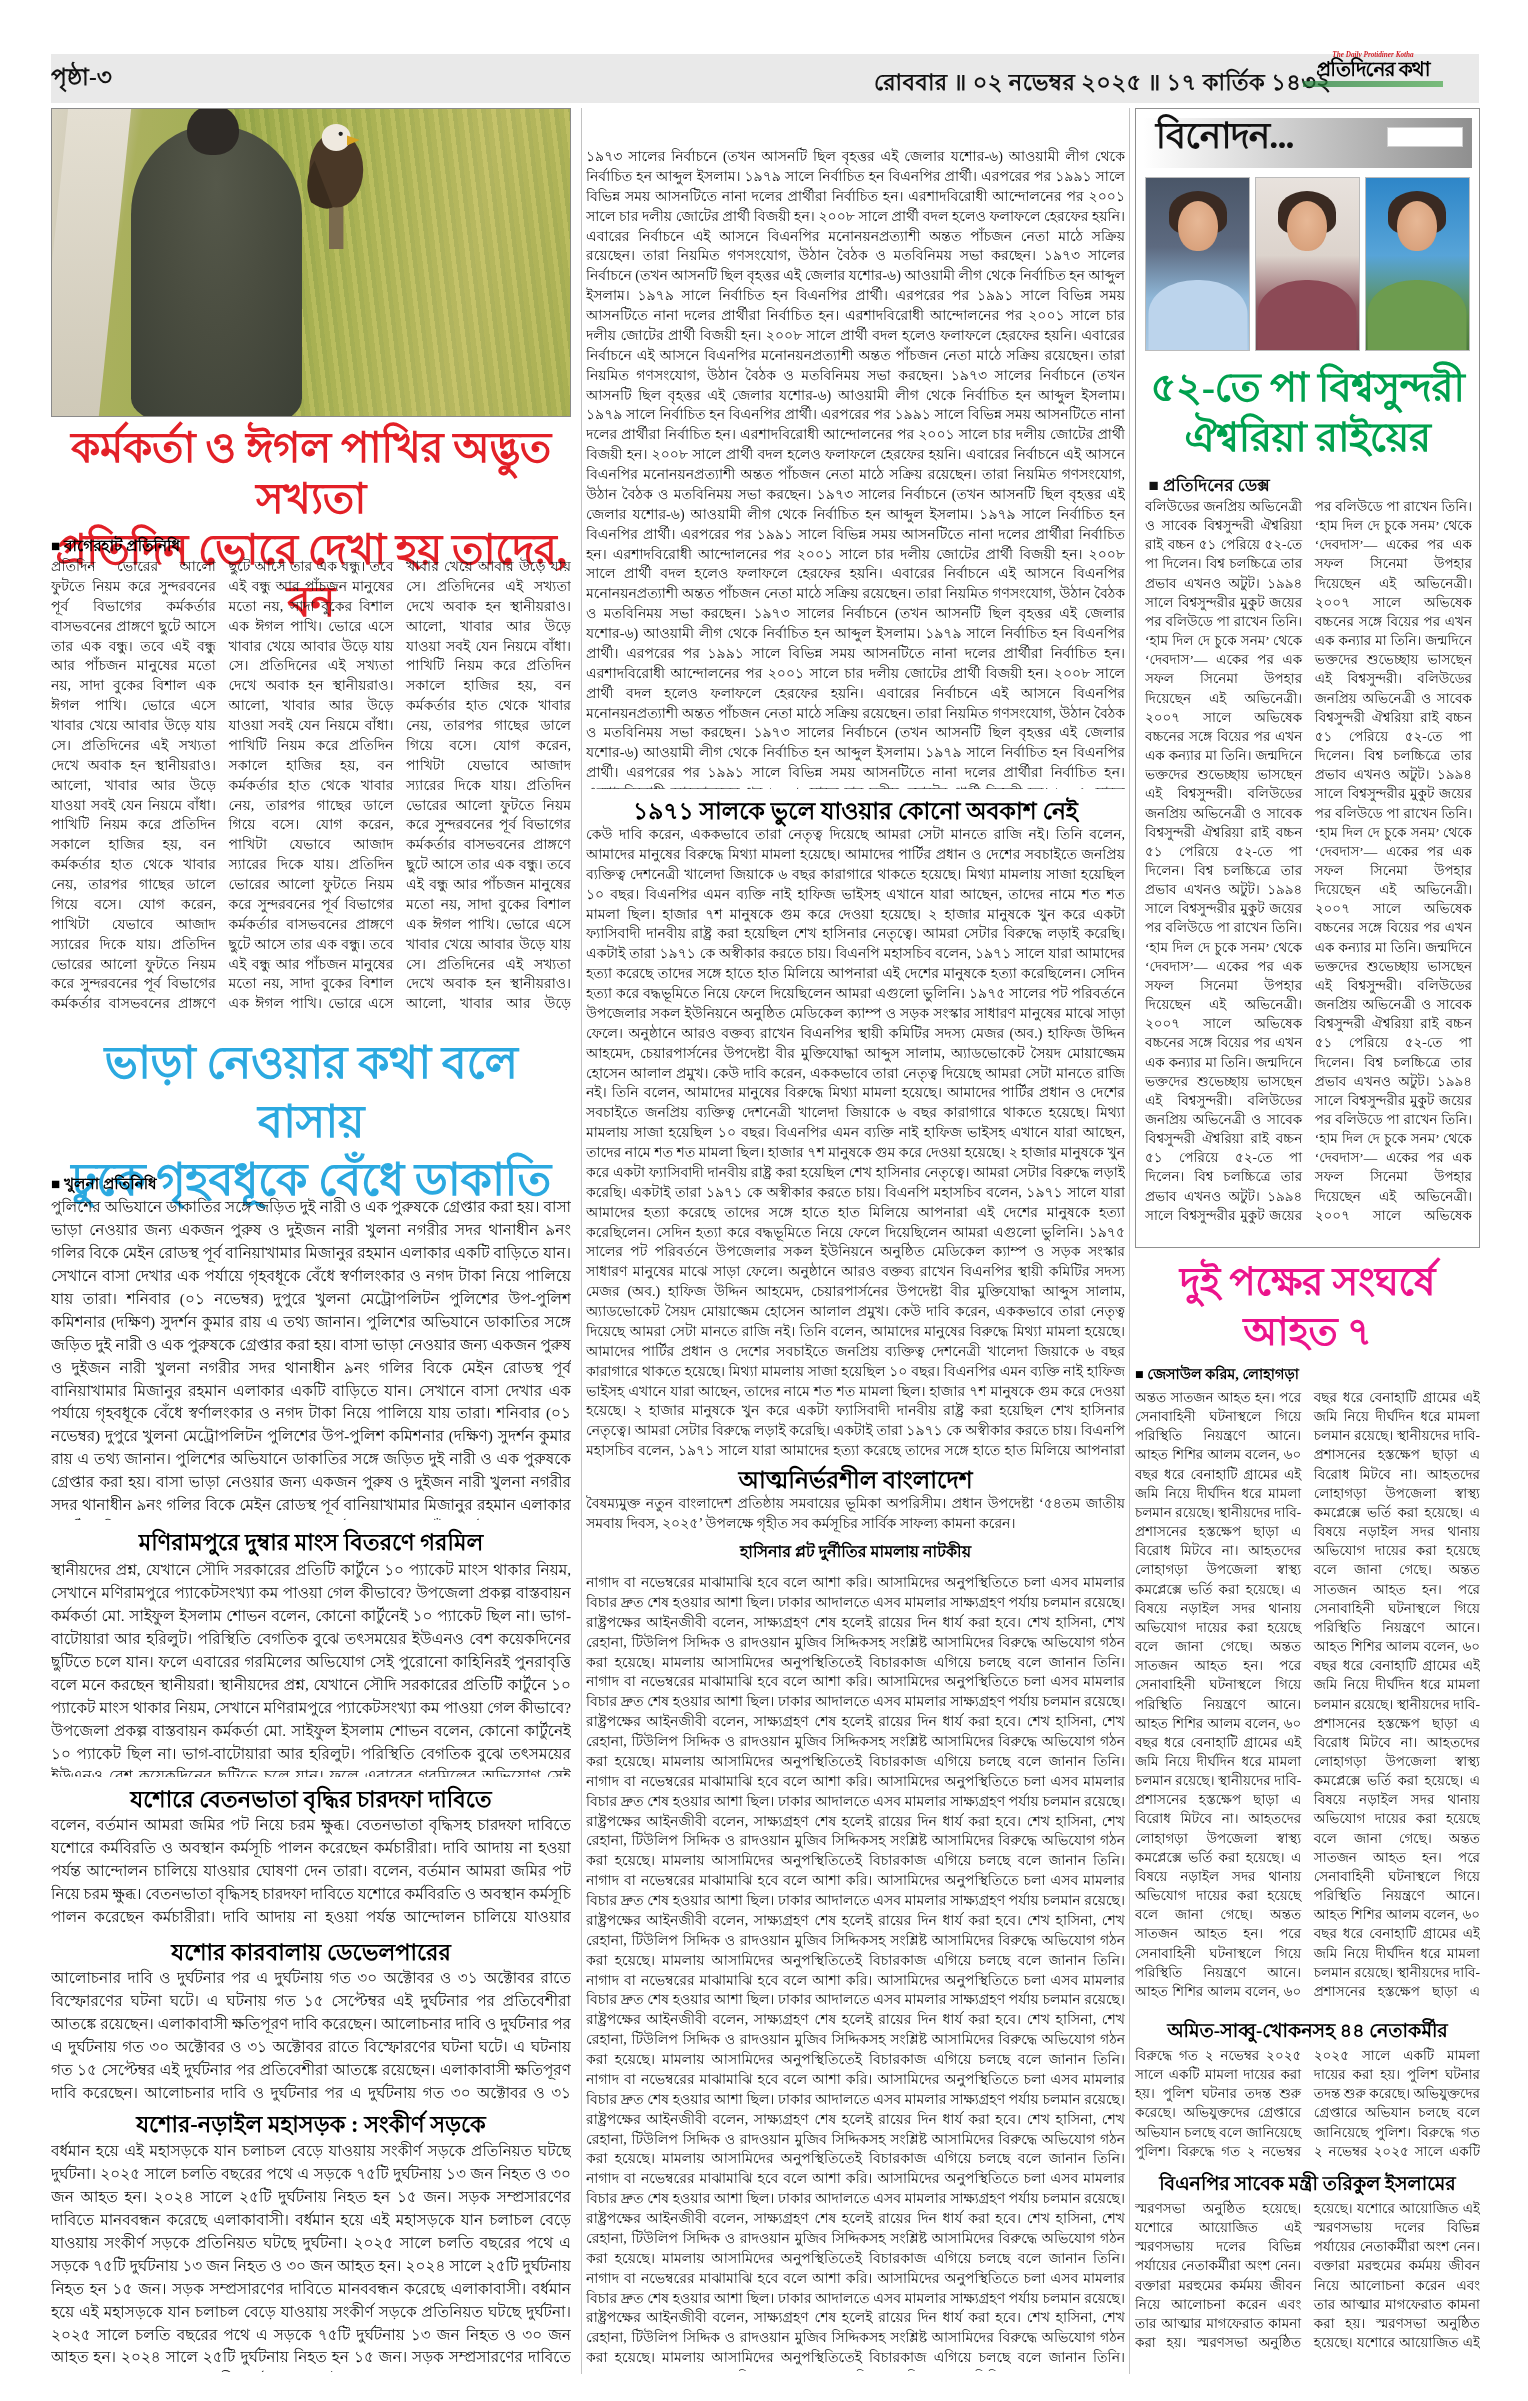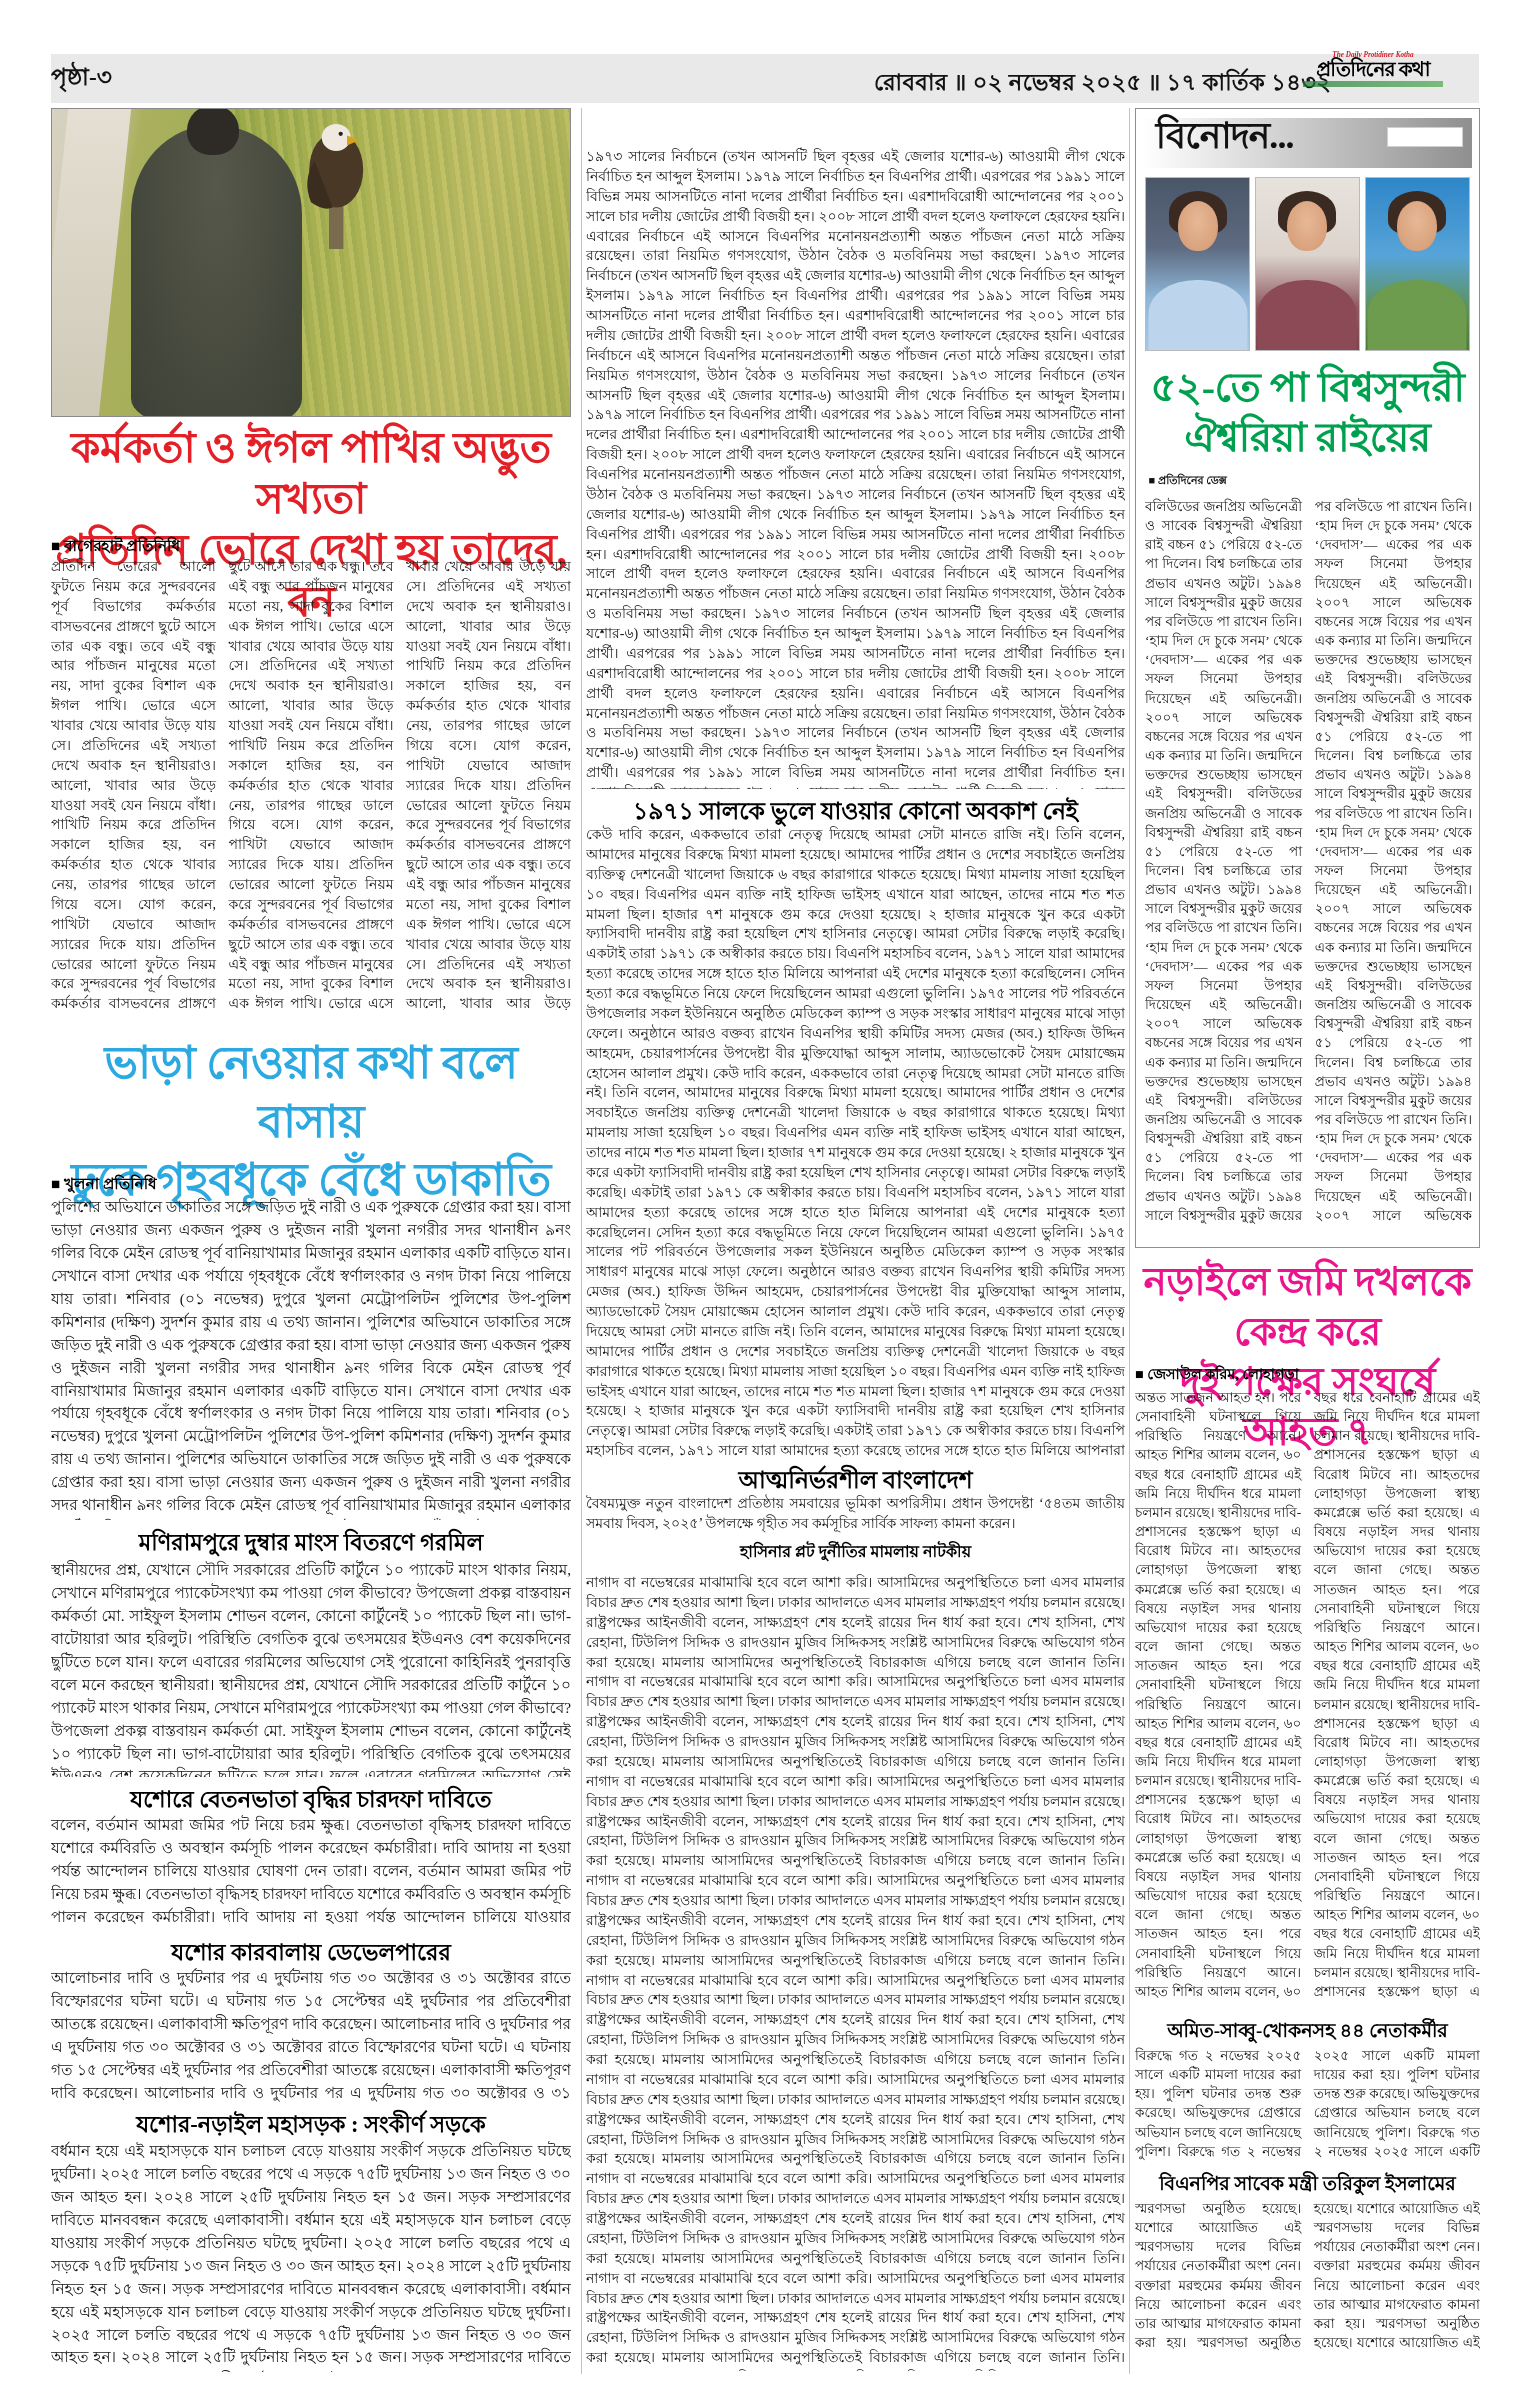--- a/index.html
+++ b/index.html
@@ -66,21 +66,21 @@
   .ph2 { background:linear-gradient(180deg,#e8e2dd 0%,#dcd3cc 45%,#8e5a62 75%,#7c4450 100%); }
   .ph3 { background:linear-gradient(180deg,#2e86c8 0%,#57a4d8 45%,#5d8f4a 80%,#4c7a3c 100%); }
   .face { position:absolute; left:50%; top:23.4px; width:40px; height:50px; transform:translateX(-50%);
     background:radial-gradient(ellipse at 50% 40%,#e7b896 0%,#d9a27d 70%,#b97f5e 100%); border-radius:50% 50% 46% 46%; }
   .hair { position:absolute; left:50%; top:12.6px; width:58px; height:43px; transform:translateX(-50%);
     background:#3a2a22; border-radius:50% 50% 30% 30%; }
   .shoulders { position:absolute; left:50%; bottom:0; width:99px; height:70px; transform:translateX(-50%);
     border-radius:48% 48% 0 0; }
   .ph1 .shoulders { background:#bcd4ec; } .ph2 .shoulders { background:#8c4a56; } .ph3 .shoulders { background:#6d9c4f; }
   .ent-headline { position:absolute; left:5.4px; right:5.4px; top:254px; }
-  .ent-byline { position:absolute; left:12.6px; top:363px; font-weight:700; font-size:11px; }
+  .ent-byline { position:absolute; left:12.6px; top:363px; font-weight:700; font-size:17px; }
   .ent-body { left:9px; top:388px; width:327px; height:741px; font-size:13.5px; }
 </style>
 </head>
 <body>
 
 <div class="page">
 
   <div class="topbar">
     <div class="page-label">পৃষ্ঠা-৩</div>
     <div class="dateline">রোববার ॥ ০২ নভেম্বর ২০২৫ ॥ ১৭ কার্তিক ১৪৩২</div>
@@ -170,21 +170,20 @@
     </div>
     <div class="hl hl-green ent-headline">
       <div>৫২-তে পা বিশ্বসুন্দরী</div>
       <div>ঐশ্বরিয়া রাইয়ের</div>
     </div>
     <div class="ent-byline">■ প্রতিদিনের ডেক্স</div>
     <div class="body-text cols-2 ent-body">বলিউডের জনপ্রিয় অভিনেত্রী ও সাবেক বিশ্বসুন্দরী ঐশ্বরিয়া রাই বচ্চন ৫১ পেরিয়ে ৫২-তে পা দিলেন। বিশ্ব চলচ্চিত্রে তার প্রভাব এখনও অটুট। ১৯৯৪ সালে বিশ্বসুন্দরীর মুকুট জয়ের পর বলিউডে পা রাখেন তিনি। ‘হাম দিল দে চুকে সনম’ থেকে ‘দেবদাস’— একের পর এক সফল সিনেমা উপহার দিয়েছেন এই অভিনেত্রী। ২০০৭ সালে অভিষেক বচ্চনের সঙ্গে বিয়ের পর এখন এক কন্যার মা তিনি। জন্মদিনে ভক্তদের শুভেচ্ছায় ভাসছেন এই বিশ্বসুন্দরী। বলিউডের জনপ্রিয় অভিনেত্রী ও সাবেক বিশ্বসুন্দরী ঐশ্বরিয়া রাই বচ্চন ৫১ পেরিয়ে ৫২-তে পা দিলেন। বিশ্ব চলচ্চিত্রে তার প্রভাব এখনও অটুট। ১৯৯৪ সালে বিশ্বসুন্দরীর মুকুট জয়ের পর বলিউডে পা রাখেন তিনি। ‘হাম দিল দে চুকে সনম’ থেকে ‘দেবদাস’— একের পর এক সফল সিনেমা উপহার দিয়েছেন এই অভিনেত্রী। ২০০৭ সালে অভিষেক বচ্চনের সঙ্গে বিয়ের পর এখন এক কন্যার মা তিনি। জন্মদিনে ভক্তদের শুভেচ্ছায় ভাসছেন এই বিশ্বসুন্দরী। বলিউডের জনপ্রিয় অভিনেত্রী ও সাবেক বিশ্বসুন্দরী ঐশ্বরিয়া রাই বচ্চন ৫১ পেরিয়ে ৫২-তে পা দিলেন। বিশ্ব চলচ্চিত্রে তার প্রভাব এখনও অটুট। ১৯৯৪ সালে বিশ্বসুন্দরীর মুকুট জয়ের পর বলিউডে পা রাখেন তিনি। ‘হাম দিল দে চুকে সনম’ থেকে ‘দেবদাস’— একের পর এক সফল সিনেমা উপহার দিয়েছেন এই অভিনেত্রী। ২০০৭ সালে অভিষেক বচ্চনের সঙ্গে বিয়ের পর এখন এক কন্যার মা তিনি। জন্মদিনে ভক্তদের শুভেচ্ছায় ভাসছেন এই বিশ্বসুন্দরী। বলিউডের জনপ্রিয় অভিনেত্রী ও সাবেক বিশ্বসুন্দরী ঐশ্বরিয়া রাই বচ্চন ৫১ পেরিয়ে ৫২-তে পা দিলেন। বিশ্ব চলচ্চিত্রে তার প্রভাব এখনও অটুট। ১৯৯৪ সালে বিশ্বসুন্দরীর মুকুট জয়ের পর বলিউডে পা রাখেন তিনি। ‘হাম দিল দে চুকে সনম’ থেকে ‘দেবদাস’— একের পর এক সফল সিনেমা উপহার দিয়েছেন এই অভিনেত্রী। ২০০৭ সালে অভিষেক বচ্চনের সঙ্গে বিয়ের পর এখন এক কন্যার মা তিনি। জন্মদিনে ভক্তদের শুভেচ্ছায় ভাসছেন এই বিশ্বসুন্দরী। বলিউডের জনপ্রিয় অভিনেত্রী ও সাবেক বিশ্বসুন্দরী ঐশ্বরিয়া রাই বচ্চন ৫১ পেরিয়ে ৫২-তে পা দিলেন। বিশ্ব চলচ্চিত্রে তার প্রভাব এখনও অটুট। ১৯৯৪ সালে বিশ্বসুন্দরীর মুকুট জয়ের পর বলিউডে পা রাখেন তিনি। ‘হাম দিল দে চুকে সনম’ থেকে ‘দেবদাস’— একের পর এক সফল সিনেমা উপহার দিয়েছেন এই অভিনেত্রী। ২০০৭ সালে অভিষেক বচ্চনের সঙ্গে বিয়ের পর এখন এক কন্যার মা তিনি। জন্মদিনে ভক্তদের শুভেচ্ছায় ভাসছেন এই বিশ্বসুন্দরী। বলিউডের জনপ্রিয় অভিনেত্রী ও সাবেক বিশ্বসুন্দরী ঐশ্বরিয়া রাই বচ্চন ৫১ পেরিয়ে ৫২-তে পা দিলেন। বিশ্ব চলচ্চিত্রে তার প্রভাব এখনও অটুট। ১৯৯৪ সালে বিশ্বসুন্দরীর মুকুট জয়ের পর বলিউডে পা রাখেন তিনি। ‘হাম দিল দে চুকে সনম’ থেকে ‘দেবদাস’— একের পর এক সফল সিনেমা উপহার দিয়েছেন এই অভিনেত্রী। ২০০৭ সালে অভিষেক বচ্চনের সঙ্গে বিয়ের পর এখন এক কন্যার মা তিনি। জন্মদিনে ভক্তদের শুভেচ্ছায় ভাসছেন এই বিশ্বসুন্দরী।</div>
   </div>
 
   <div class="hl hl-magenta" style="left:1135px; top:1257px; width:345px;">
-    <div>নড়াইলে জমি দখলকে কেন্দ্র করে</div>
     <div>দুই পক্ষের সংঘর্ষে আহত ৭</div>
   </div>
   <div class="byline" style="left:1135px; top:1363px; font-size:14.4px;">■ জেসাউল করিম, লোহাগড়া</div>
   <div class="body-text cols-2" style="left:1135px; top:1388px; width:345px; height:622px; font-size:13.5px;">অন্তত সাতজন আহত হন। পরে সেনাবাহিনী ঘটনাস্থলে গিয়ে পরিস্থিতি নিয়ন্ত্রণে আনে। আহত শিশির আলম বলেন, ৬০ বছর ধরে বেনাহাটি গ্রামের এই জমি নিয়ে দীর্ঘদিন ধরে মামলা চলমান রয়েছে। স্থানীয়দের দাবি- প্রশাসনের হস্তক্ষেপ ছাড়া এ বিরোধ মিটবে না। আহতদের লোহাগড়া উপজেলা স্বাস্থ্য কমপ্লেক্সে ভর্তি করা হয়েছে। এ বিষয়ে নড়াইল সদর থানায় অভিযোগ দায়ের করা হয়েছে বলে জানা গেছে। অন্তত সাতজন আহত হন। পরে সেনাবাহিনী ঘটনাস্থলে গিয়ে পরিস্থিতি নিয়ন্ত্রণে আনে। আহত শিশির আলম বলেন, ৬০ বছর ধরে বেনাহাটি গ্রামের এই জমি নিয়ে দীর্ঘদিন ধরে মামলা চলমান রয়েছে। স্থানীয়দের দাবি- প্রশাসনের হস্তক্ষেপ ছাড়া এ বিরোধ মিটবে না। আহতদের লোহাগড়া উপজেলা স্বাস্থ্য কমপ্লেক্সে ভর্তি করা হয়েছে। এ বিষয়ে নড়াইল সদর থানায় অভিযোগ দায়ের করা হয়েছে বলে জানা গেছে। অন্তত সাতজন আহত হন। পরে সেনাবাহিনী ঘটনাস্থলে গিয়ে পরিস্থিতি নিয়ন্ত্রণে আনে। আহত শিশির আলম বলেন, ৬০ বছর ধরে বেনাহাটি গ্রামের এই জমি নিয়ে দীর্ঘদিন ধরে মামলা চলমান রয়েছে। স্থানীয়দের দাবি- প্রশাসনের হস্তক্ষেপ ছাড়া এ বিরোধ মিটবে না। আহতদের লোহাগড়া উপজেলা স্বাস্থ্য কমপ্লেক্সে ভর্তি করা হয়েছে। এ বিষয়ে নড়াইল সদর থানায় অভিযোগ দায়ের করা হয়েছে বলে জানা গেছে। অন্তত সাতজন আহত হন। পরে সেনাবাহিনী ঘটনাস্থলে গিয়ে পরিস্থিতি নিয়ন্ত্রণে আনে। আহত শিশির আলম বলেন, ৬০ বছর ধরে বেনাহাটি গ্রামের এই জমি নিয়ে দীর্ঘদিন ধরে মামলা চলমান রয়েছে। স্থানীয়দের দাবি- প্রশাসনের হস্তক্ষেপ ছাড়া এ বিরোধ মিটবে না। আহতদের লোহাগড়া উপজেলা স্বাস্থ্য কমপ্লেক্সে ভর্তি করা হয়েছে। এ বিষয়ে নড়াইল সদর থানায় অভিযোগ দায়ের করা হয়েছে বলে জানা গেছে। অন্তত সাতজন আহত হন। পরে সেনাবাহিনী ঘটনাস্থলে গিয়ে পরিস্থিতি নিয়ন্ত্রণে আনে। আহত শিশির আলম বলেন, ৬০ বছর ধরে বেনাহাটি গ্রামের এই জমি নিয়ে দীর্ঘদিন ধরে মামলা চলমান রয়েছে। স্থানীয়দের দাবি- প্রশাসনের হস্তক্ষেপ ছাড়া এ বিরোধ মিটবে না। আহতদের লোহাগড়া উপজেলা স্বাস্থ্য কমপ্লেক্সে ভর্তি করা হয়েছে। এ বিষয়ে নড়াইল সদর থানায় অভিযোগ দায়ের করা হয়েছে বলে জানা গেছে। অন্তত সাতজন আহত হন। পরে সেনাবাহিনী ঘটনাস্থলে গিয়ে পরিস্থিতি নিয়ন্ত্রণে আনে। আহত শিশির আলম বলেন, ৬০ বছর ধরে বেনাহাটি গ্রামের এই জমি নিয়ে দীর্ঘদিন ধরে মামলা চলমান রয়েছে। স্থানীয়দের দাবি- প্রশাসনের হস্তক্ষেপ ছাড়া এ বিরোধ মিটবে না। আহতদের লোহাগড়া উপজেলা স্বাস্থ্য কমপ্লেক্সে ভর্তি করা হয়েছে। এ বিষয়ে নড়াইল সদর থানায় অভিযোগ দায়ের করা হয়েছে বলে জানা গেছে।</div>
 
   <div class="subhead" style="left:1135px; top:2016px; width:345px; font-size:19px;">অমিত-সাব্বু-খোকনসহ ৪৪ নেতাকর্মীর</div>
   <div class="body-text cols-2" style="left:1135px; top:2046px; width:345px; height:115px; font-size:13.5px;">বিরুদ্ধে গত ২ নভেম্বর ২০২৫ সালে একটি মামলা দায়ের করা হয়। পুলিশ ঘটনার তদন্ত শুরু করেছে। অভিযুক্তদের গ্রেপ্তারে অভিযান চলছে বলে জানিয়েছে পুলিশ। বিরুদ্ধে গত ২ নভেম্বর ২০২৫ সালে একটি মামলা দায়ের করা হয়। পুলিশ ঘটনার তদন্ত শুরু করেছে। অভিযুক্তদের গ্রেপ্তারে অভিযান চলছে বলে জানিয়েছে পুলিশ। বিরুদ্ধে গত ২ নভেম্বর ২০২৫ সালে একটি মামলা দায়ের করা হয়। পুলিশ ঘটনার তদন্ত শুরু করেছে। অভিযুক্তদের গ্রেপ্তারে অভিযান চলছে বলে জানিয়েছে পুলিশ।</div>
 
   <div class="subhead" style="left:1135px; top:2169px; width:345px; font-size:19px;">বিএনপির সাবেক মন্ত্রী তরিকুল ইসলামের</div>
   <div class="body-text cols-2" style="left:1135px; top:2199px; width:345px; height:171px; font-size:13.5px;">স্মরণসভা অনুষ্ঠিত হয়েছে। যশোরে আয়োজিত এই স্মরণসভায় দলের বিভিন্ন পর্যায়ের নেতাকর্মীরা অংশ নেন। বক্তারা মরহুমের কর্মময় জীবন নিয়ে আলোচনা করেন এবং তার আত্মার মাগফেরাত কামনা করা হয়। স্মরণসভা অনুষ্ঠিত হয়েছে। যশোরে আয়োজিত এই স্মরণসভায় দলের বিভিন্ন পর্যায়ের নেতাকর্মীরা অংশ নেন। বক্তারা মরহুমের কর্মময় জীবন নিয়ে আলোচনা করেন এবং তার আত্মার মাগফেরাত কামনা করা হয়। স্মরণসভা অনুষ্ঠিত হয়েছে। যশোরে আয়োজিত এই স্মরণসভায় দলের বিভিন্ন পর্যায়ের নেতাকর্মীরা অংশ নেন। বক্তারা মরহুমের কর্মময় জীবন নিয়ে আলোচনা করেন এবং তার আত্মার মাগফেরাত কামনা করা হয়।</div>

